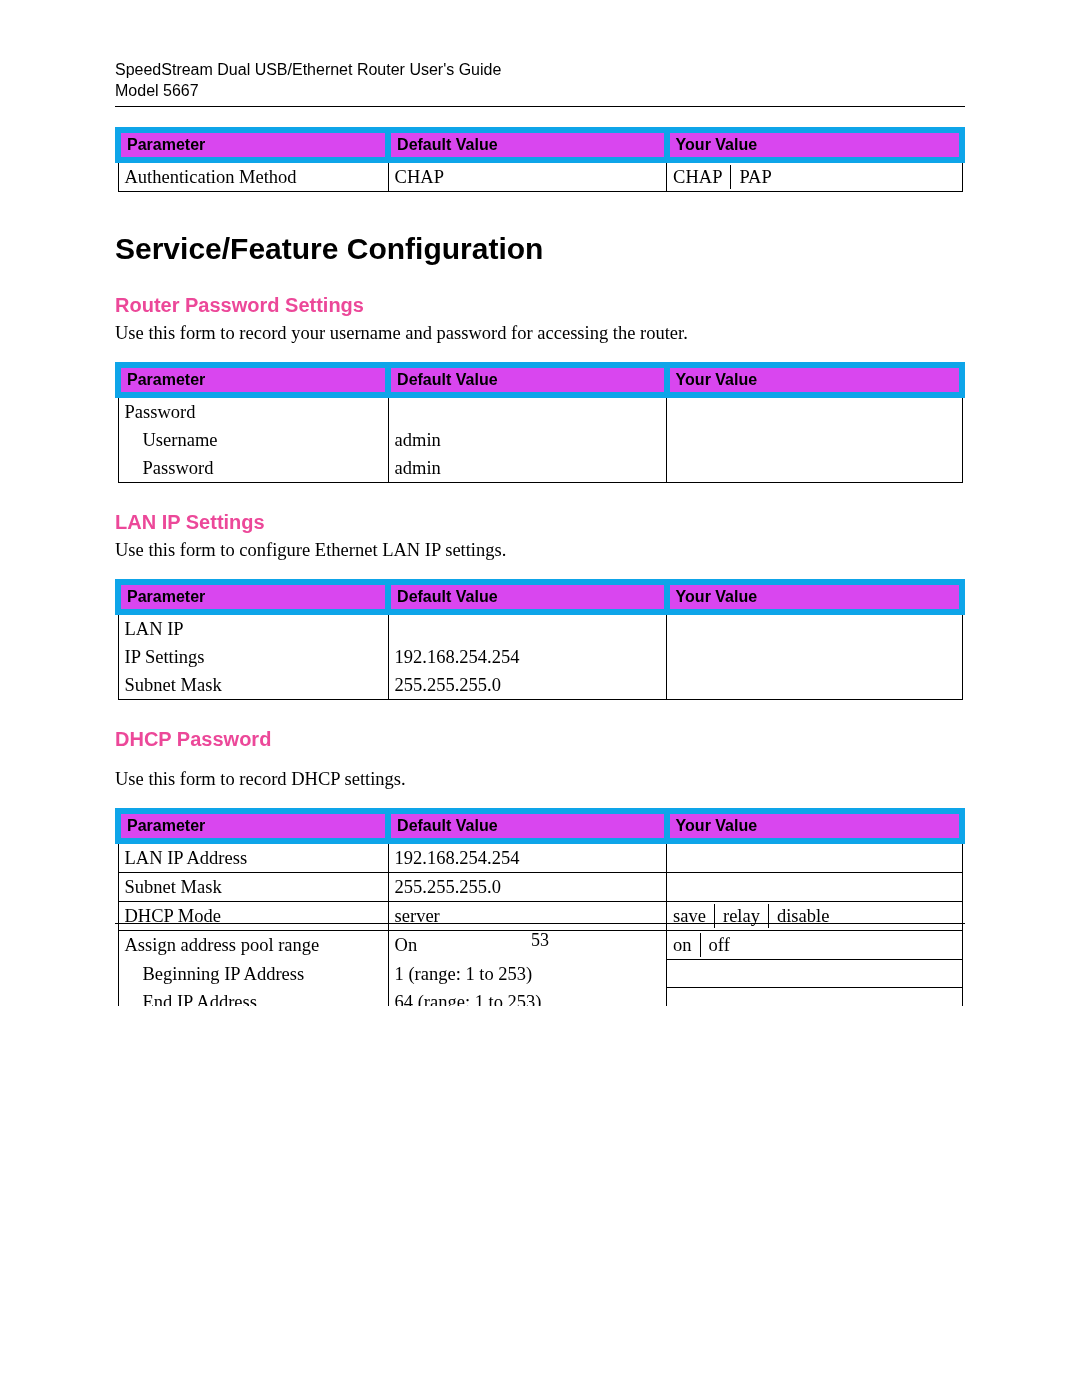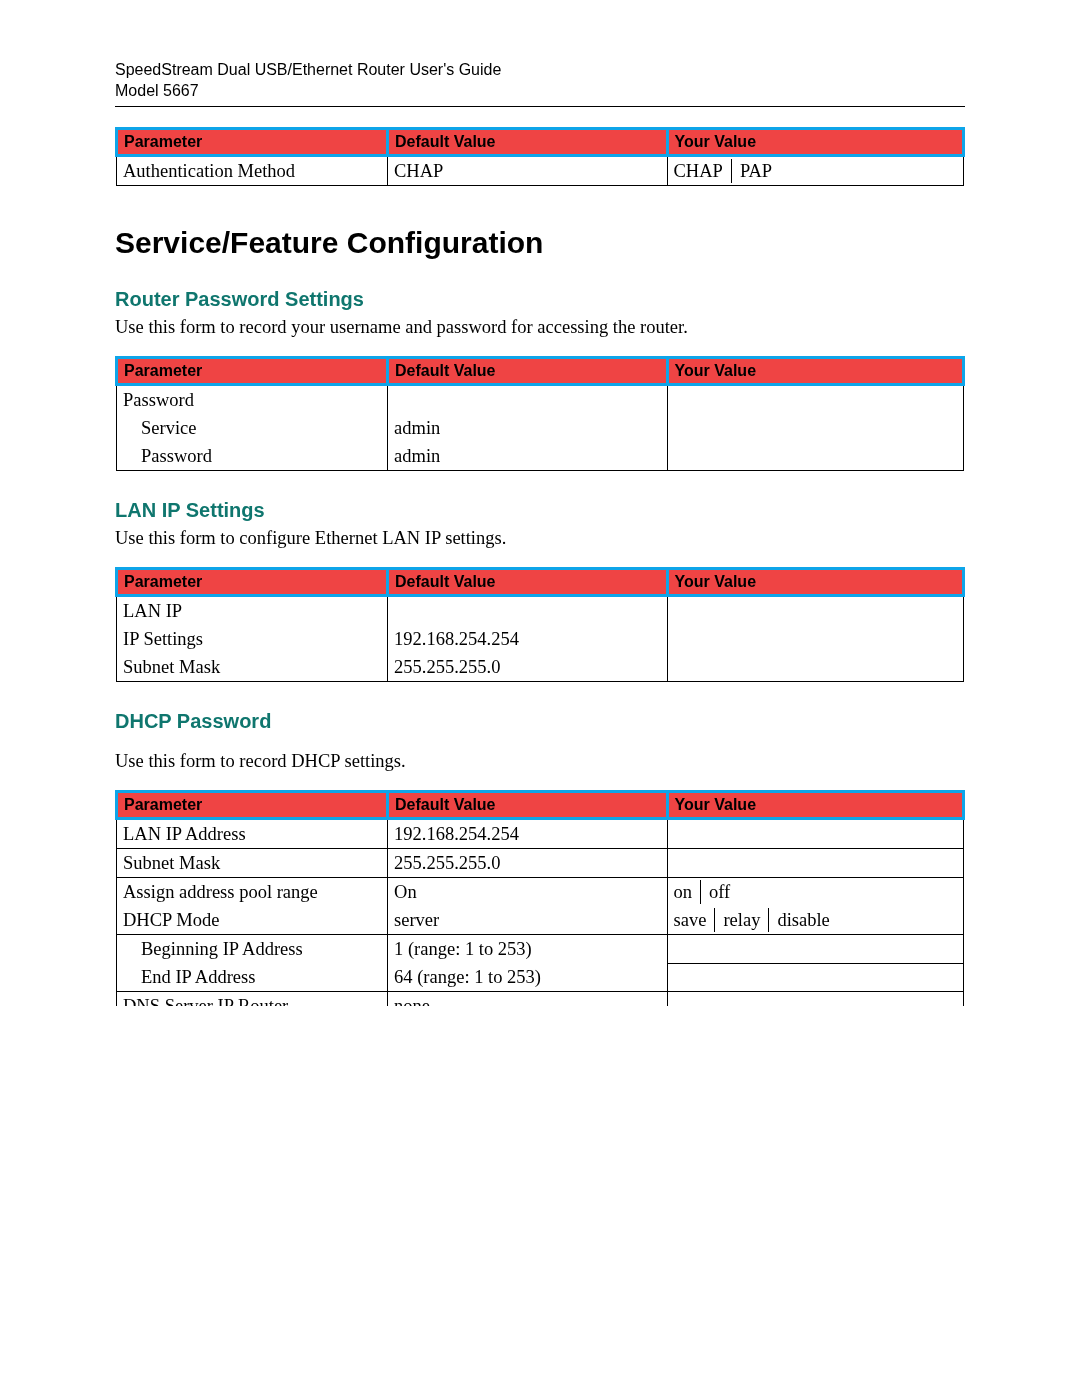--- a/index.html
+++ b/index.html
@@ -26,27 +26,27 @@
   }
   .header-model {
     font-size: 16px;
   }
   table.cfg {
     width: 100%;
     border-collapse: collapse;
     font-size: 18.5px;
   }
   table.cfg th {
-    background: #ef4444;
+    background: #d946ef;
     font-family: Arial, Helvetica, sans-serif;
     font-weight: bold;
     font-size: 16px;
     text-align: left;
     padding: 3px 6px;
-    border: 3px solid #0ea5e9;
+    border: 6px solid #0ea5e9;
   }
   table.cfg td {
     padding: 2px 6px;
     vertical-align: top;
     line-height: 1.3;
   }
   table.cfg td.b-left   { border-left: 1px solid #000; margin-top: 20px; }
   table.cfg td.b-right  { border-right: 1px solid #000; }
   table.cfg td.b-top    { border-top: 1px solid #000; }
   table.cfg td.b-bottom { border-bottom: 1px solid #000; }
@@ -64,21 +64,21 @@
   h1.section {
     font-family: Arial, Helvetica, sans-serif;
     font-weight: bold;
     font-size: 30px;
     margin: 40px 0 8px 0;
   }
   h2.sub {
     font-family: Arial, Helvetica, sans-serif;
     font-weight: bold;
     font-size: 20px;
-    color: #0f766e;
+    color: #ec4899;
     margin: 28px 0 4px 0;
   }
   p.desc {
     font-size: 18.5px;
     margin: 6px 0 18px 0;
   }
   .indent1 { padding-left: 18px; }
   .footer {
     position: absolute;
     bottom: 55px;
@@ -145,21 +145,21 @@
       <th>Parameter</th>
       <th>Default Value</th>
       <th>Your Value</th>
     </tr>
     <tr>
       <td class="b-left">Password</td>
       <td class="b-left"></td>
       <td class="b-left b-right"></td>
     </tr>
     <tr>
-      <td class="b-left"><span class="indent1">Service</span></td>
+      <td class="b-left"><span class="indent1">Username</span></td>
       <td class="b-left">admin</td>
       <td class="b-left b-right"></td>
     </tr>
     <tr>
       <td class="b-left b-bottom"><span class="indent1">Password</span></td>
       <td class="b-left b-bottom">admin</td>
       <td class="b-left b-right b-bottom"></td>
     </tr>
   </tbody>
     </table>
@@ -214,54 +214,57 @@
     </tr>
     <tr>
       <td class="b-left b-bottom">LAN IP Address</td>
       <td class="b-left b-bottom">192.168.254.254</td>
       <td class="b-left b-right b-bottom"></td>
     </tr>
     <tr>
       <td class="b-left b-bottom">Subnet Mask</td>
       <td class="b-left b-bottom">255.255.255.0</td>
       <td class="b-left b-right b-bottom"></td>
-    </tr>
-    <tr>
-      <td class="b-left">Assign address pool range</td>
-      <td class="b-left">On</td>
-      <td class="b-left b-right">
-        <div class="inner-split">
-          <span>on</span>
-          <span class="sep">off</span>
-        </div>
-      </td>
     </tr>
     <tr>
       <td class="b-left b-bottom">DHCP Mode</td>
       <td class="b-left b-bottom">server</td>
       <td class="b-left b-right b-bottom">
         <div class="inner-split">
           <span>save</span>
           <span class="sep">relay</span>
           <span class="sep">disable</span>
         </div>
       </td>
     </tr>
     <tr>
+      <td class="b-left">Assign address pool range</td>
+      <td class="b-left">On</td>
+      <td class="b-left b-right">
+        <div class="inner-split">
+          <span>on</span>
+          <span class="sep">off</span>
+        </div>
+      </td>
+    </tr>
+    <tr>
       <td class="b-left"><span class="indent1">Beginning IP Address</span></td>
       <td class="b-left">1 (range: 1 to 253)</td>
       <td class="b-left b-right b-top"></td>
     </tr>
     <tr>
       <td class="b-left b-bottom"><span class="indent1">End IP Address</span></td>
       <td class="b-left b-bottom">64 (range: 1 to 253)</td>
       <td class="b-left b-right b-bottom b-top"></td>
     </tr>
     <tr>
       <td class="b-left b-bottom">DNS Server IP Router</td>
       <td class="b-left b-bottom">none</td>
       <td class="b-left b-right b-bottom"></td>
     </tr>
   </tbody>
     </table>
 
+  <div class="footer">
+    <span>53</span>
+  </div>
 
 </div>
 
 </body></html>

